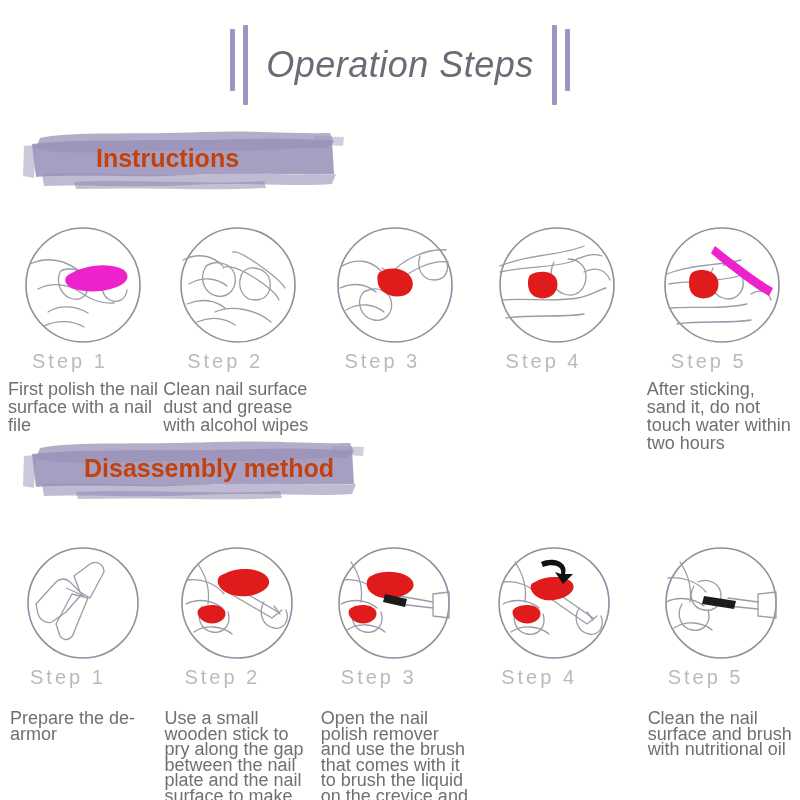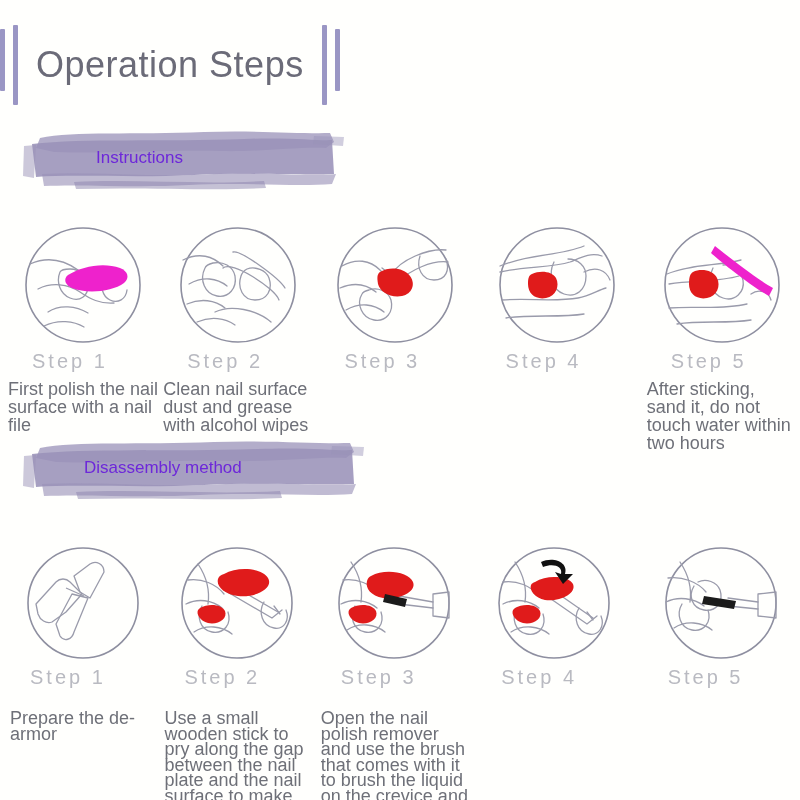--- a/index.html
+++ b/index.html
@@ -20,21 +20,22 @@
 
   
   .title-wrap {
     position: absolute;
     left: 0;
     top: 20px;
     width: 800px;
     height: 90px;
     display: flex;
     align-items: center;
-    justify-content: flex-start;
+    justify-content: center;
+    font-style: italic;
   }
   .title-bars {
     display: flex;
     gap: 8px;
     height: 80px;
     align-items: flex-start;
   }
   .title-bars.left { margin-right: 18px; }
   .title-bars.right { margin-left: 18px; }
   .tbar {
@@ -59,23 +60,23 @@
     height: 72px;
   }
   .banner-1 { left: 14px; top: 122px; }
   .banner-2 { left: 14px; top: 432px; width: 350px; }
   .banner svg { position: absolute; left: 0; top: 0; }
   .banner-label {
     position: absolute;
     left: 82px;
     top: 50%;
     transform: translateY(-50%);
-    font-size: 17px;
-    font-weight: 400;
-    color: #6d28d9;
+    font-size: 25px;
+    font-weight: 700;
+    color: #c2410c;
     white-space: nowrap;
   }
   .banner-2 .banner-label { left: 70px; }
 
   
   .row {
     position: absolute;
     left: 0;
     width: 800px;
     display: flex;
@@ -373,14 +374,15 @@
           <path d="M18 58 C12 68, 16 82, 28 84 C40 86, 48 76, 44 64"></path>
           <path d="M30 40 C24 50, 28 62, 40 64 C52 66, 60 56, 56 44 C53 36, 42 32, 34 36"></path>
           <path d="M64 52 L94 56"></path>
           <path d="M64 60 L94 63"></path>
           <path d="M94 48 L112 46 L112 72 L94 70 Z" stroke-linejoin="round"></path>
         </g>
         <path d="M40 50 L72 55 L70 63 L38 58 Z" fill="#1b1b1b"></path>
       </svg>
     </div>
     <div class="step-label">Step 5</div>
+    <div class="step-desc">Clean the nail surface and brush with nutritional oil</div>
   </div>
 </div>
 
 </body></html>

